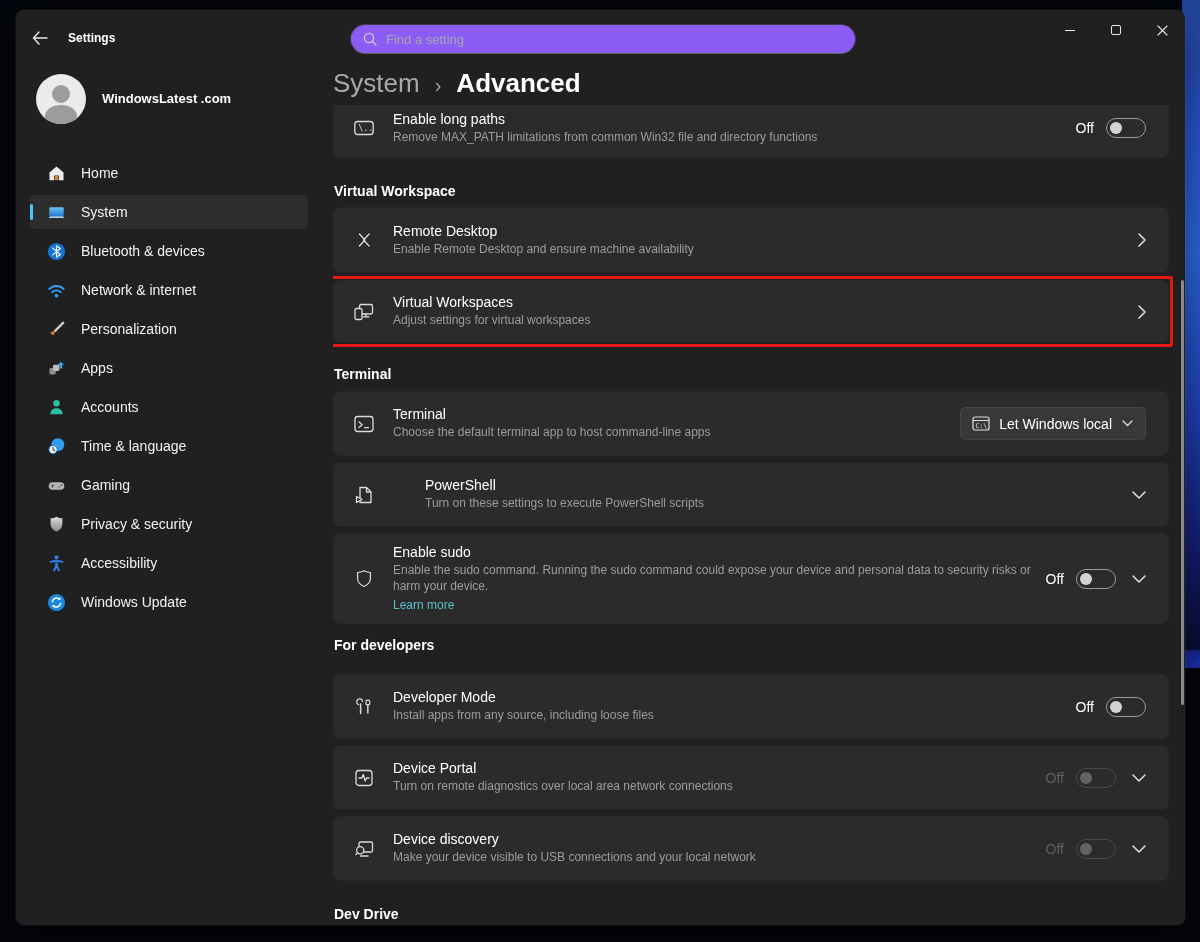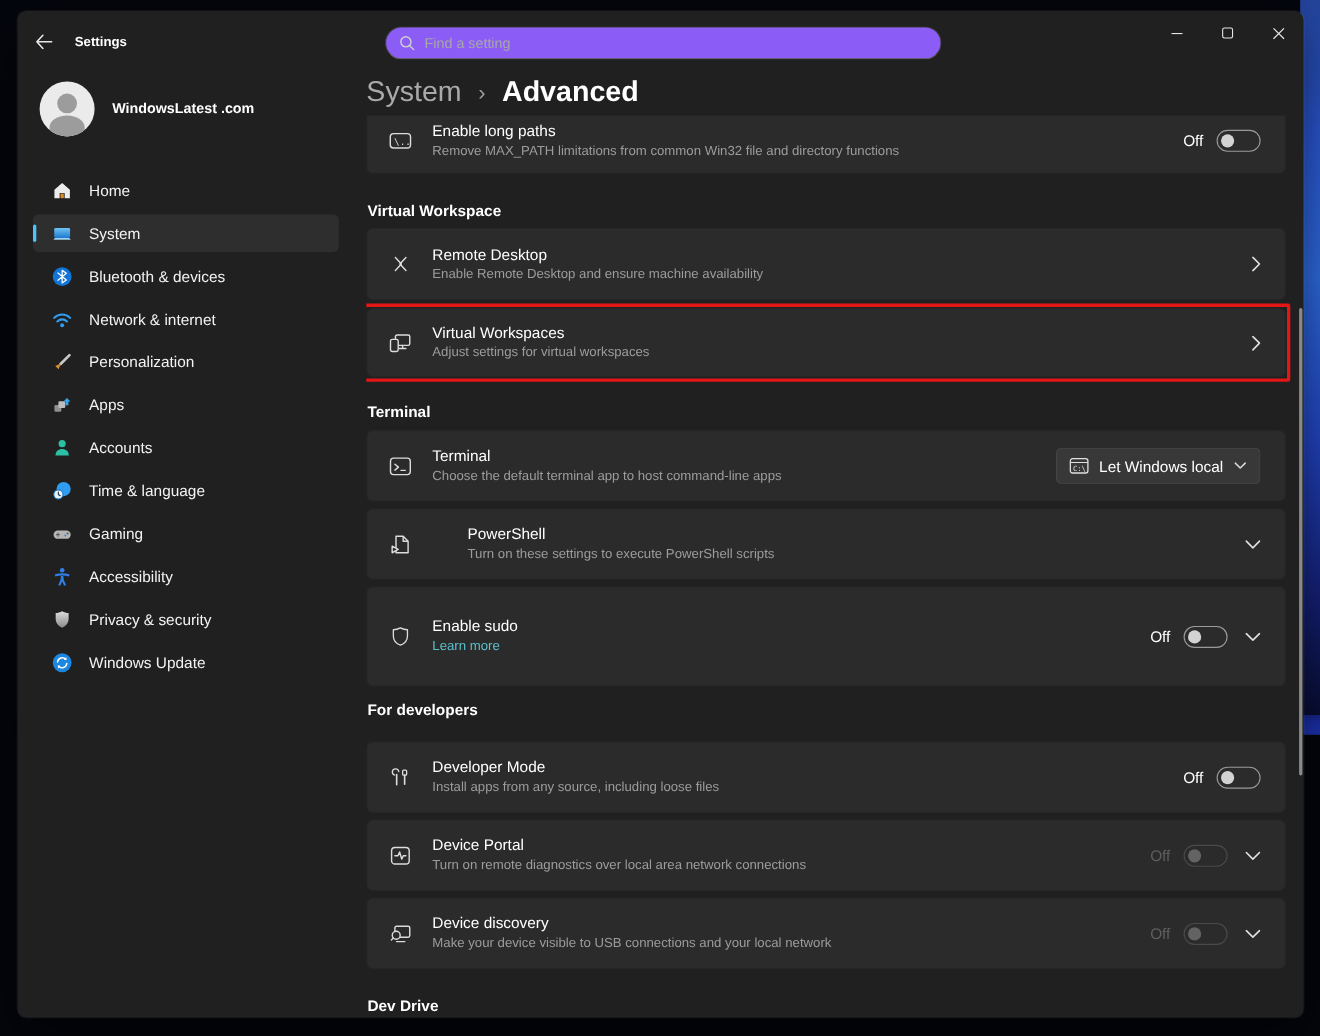--- a/index.html
+++ b/index.html
@@ -225,44 +225,44 @@
               <path d="M6 9 v3 M4.5 10.5 h3" stroke="#5e5e5e" stroke-width="1.1" stroke-linecap="round"></path>
               <circle cx="13" cy="11.4" r="1" fill="#4f7fd6"></circle>
               <circle cx="15.2" cy="9.4" r="1" fill="#5e5e5e"></circle>
             </svg>
           </span>
         <span class="nav-label">Gaming</span>
       </div>
       <div class="nav-item">
         <span class="nav-ico">
             <svg width="19" height="19" viewBox="0 0 20 20">
-              <circle cx="10" cy="3.6" r="2.2" fill="#2e7fe8"></circle>
-              <path d="M2.8 7.6 C7.4 6 12.6 6 17.2 7.6 L16.5 9.6 C12.5 8.2 7.5 8.2 3.5 9.6 Z" fill="#2e7fe8"></path>
-              <path d="M8.9 9 H11.1 L11.6 13 L13.8 17.6 L11.9 18.4 L10 14.4 L8.1 18.4 L6.2 17.6 L8.4 13 Z" fill="#2e7fe8"></path>
-            </svg>
-          </span>
-        <span class="nav-label">Accessibility</span>
-      </div>
-      <div class="nav-item">
-        <span class="nav-ico">
-            <svg width="19" height="19" viewBox="0 0 20 20">
               <defs>
                 <linearGradient id="shg" x1="0" y1="0" x2="0" y2="1">
                   <stop offset="0" stop-color="#dcdcdc"></stop>
                   <stop offset="1" stop-color="#8b8b8b"></stop>
                 </linearGradient>
               </defs>
               <path d="M10 1.8 C12 3 14.2 3.5 16.2 3.5 V9 C16.2 13.2 13.6 16 10 17.6 C6.4 16 3.8 13.2 3.8 9 V3.5 C5.8 3.5 8 3 10 1.8 Z" fill="url(#shg)"></path>
             </svg>
           </span>
         <span class="nav-label">Privacy &amp; security</span>
       </div>
       <div class="nav-item">
         <span class="nav-ico">
             <svg width="19" height="19" viewBox="0 0 20 20">
+              <circle cx="10" cy="3.6" r="2.2" fill="#2e7fe8"></circle>
+              <path d="M2.8 7.6 C7.4 6 12.6 6 17.2 7.6 L16.5 9.6 C12.5 8.2 7.5 8.2 3.5 9.6 Z" fill="#2e7fe8"></path>
+              <path d="M8.9 9 H11.1 L11.6 13 L13.8 17.6 L11.9 18.4 L10 14.4 L8.1 18.4 L6.2 17.6 L8.4 13 Z" fill="#2e7fe8"></path>
+            </svg>
+          </span>
+        <span class="nav-label">Accessibility</span>
+      </div>
+      <div class="nav-item">
+        <span class="nav-ico">
+            <svg width="19" height="19" viewBox="0 0 20 20">
               <circle cx="10" cy="10" r="9" fill="#1b87e0"></circle>
               <path d="M5.6 9.2 A4.6 4.6 0 0 1 13.4 6.6" stroke="#fff" stroke-width="1.5" fill="none" stroke-linecap="round"></path>
               <path d="M13.9 4.6 L14.1 7.3 L11.5 7.1 Z" fill="#fff"></path>
               <path d="M14.4 10.8 A4.6 4.6 0 0 1 6.6 13.4" stroke="#fff" stroke-width="1.5" fill="none" stroke-linecap="round"></path>
               <path d="M6.1 15.4 L5.9 12.7 L8.5 12.9 Z" fill="#fff"></path>
             </svg>
           </span>
         <span class="nav-label">Windows Update</span>
       </div>
     </div>
@@ -390,20 +390,21 @@
       </div>
 
       <div class="card" style="top:428px;height:91px;">
         <span class="cicon">
             <svg width="22" height="24" viewBox="0 0 24 24">
               <path d="M12 3 C14.3 4.3 16.8 4.9 19 4.9 V11 C19 15.6 16 18.6 12 20.2 C8 18.6 5 15.6 5 11 V4.9 C7.2 4.9 9.7 4.3 12 3 Z" stroke="#dcdcdc" stroke-width="1.3" fill="none" stroke-linejoin="round"></path>
             </svg>
           </span>
         <div class="ctext">
           <div class="ctitle">Enable sudo</div>
+          <div class="cdesc narrow">Enable the sudo command. Running the sudo command could expose your device and personal data to security risks or harm your device.</div>
           <span class="clink">Learn more</span>
         </div>
         <div class="cctrl">
           <span class="off-label">Off</span>
           <span class="toggle">
               <span class="knob"></span>
             </span>
           <span class="chev">
               <svg width="14" height="8" viewBox="0 0 14 8">
                 <path d="M1 1 L7 7 L13 1" stroke="#e0e0e0" stroke-width="1.5" fill="none" stroke-linecap="round" stroke-linejoin="round"></path>

